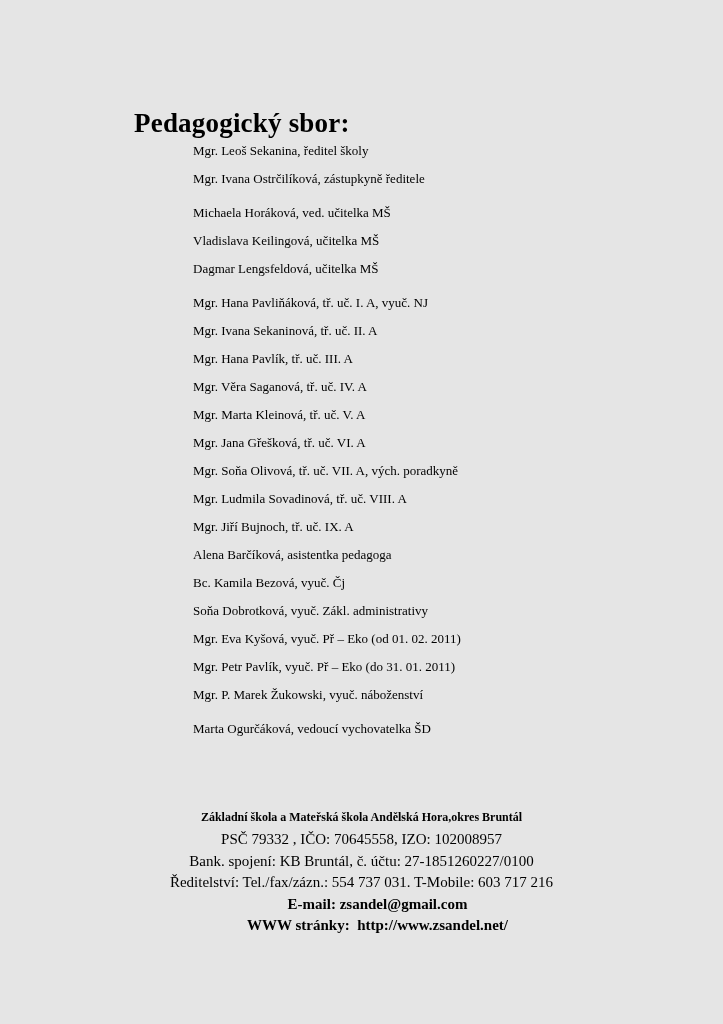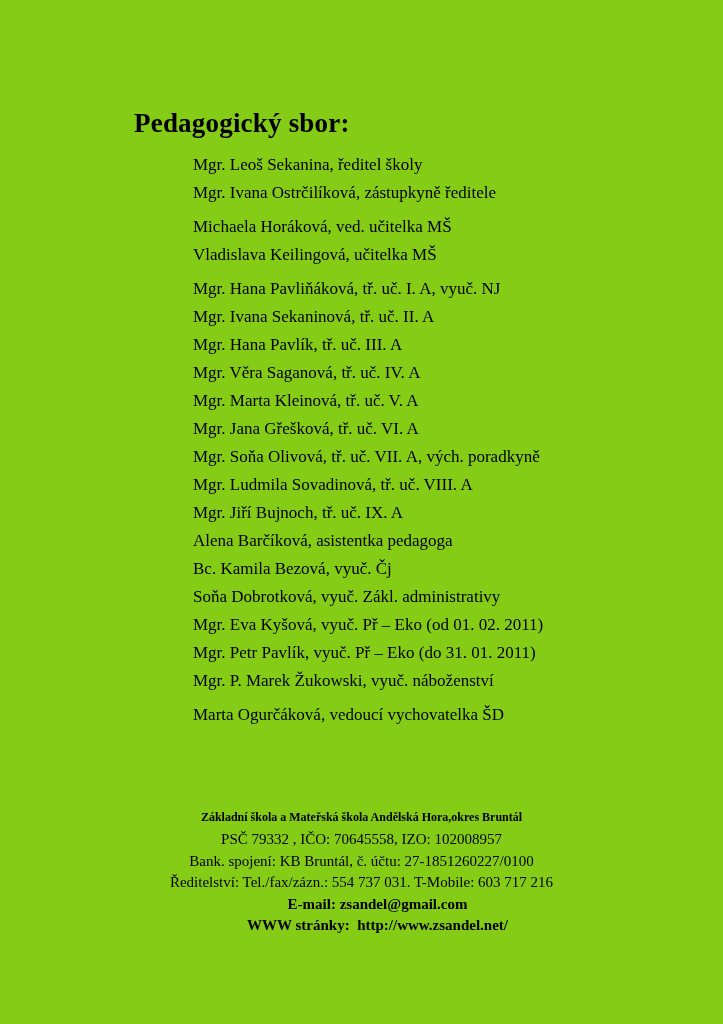--- a/index.html
+++ b/index.html
@@ -4,40 +4,40 @@
 <style>
   html, body {
     margin: 0;
     padding: 0;
     background: #ffffff;
   }
   .page {
     position: relative;
     width: 723px;
     height: 1024px;
-    background: #84cc16;
+    background: #e5e5e5;
     color: #000000;
     font-family: "Liberation Serif", serif;
     overflow: hidden;
   }
   .title {
     position: absolute;
     left: 134px;
     top: 110px;
     margin: 0;
     font-size: 27px;
     font-weight: bold;
     line-height: 1;
     letter-spacing: 0.2px;
   }
   .staff {
     position: absolute;
     left: 193px;
-    top: 151px;
-    font-size: 17px;
+    top: 137px;
+    font-size: 13px;
     line-height: 28px;
   }
   .staff .group {
     margin: 0 0 6px 0;
   }
   .staff .member {
     white-space: pre-wrap;
   }
   .footer {
     position: absolute;
@@ -71,20 +71,21 @@
   <div class="staff">
 
     <div class="group">
       <div class="member">Mgr. Leoš Sekanina, ředitel školy</div>
       <div class="member">Mgr. Ivana Ostrčilíková, zástupkyně ředitele</div>
     </div>
 
     <div class="group">
       <div class="member">Michaela Horáková, ved. učitelka MŠ</div>
       <div class="member">Vladislava Keilingová, učitelka MŠ</div>
+      <div class="member">Dagmar Lengsfeldová, učitelka MŠ</div>
     </div>
 
     <div class="group">
       <div class="member">Mgr. Hana Pavliňáková, tř. uč. I. A, vyuč. NJ</div>
       <div class="member">Mgr. Ivana Sekaninová, tř. uč. II. A</div>
       <div class="member">Mgr. Hana Pavlík, tř. uč. III. A</div>
       <div class="member">Mgr. Věra Saganová, tř. uč. IV. A</div>
       <div class="member">Mgr. Marta Kleinová, tř. uč. V. A</div>
       <div class="member">Mgr. Jana Gřešková, tř. uč. VI. A</div>
       <div class="member">Mgr. Soňa Olivová, tř. uč. VII. A, vých. poradkyně</div>

